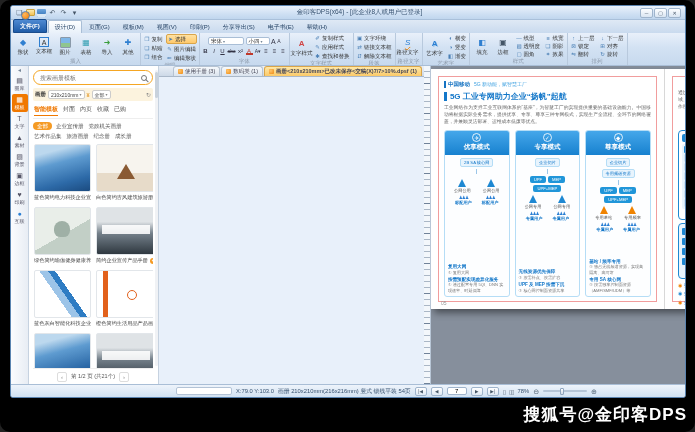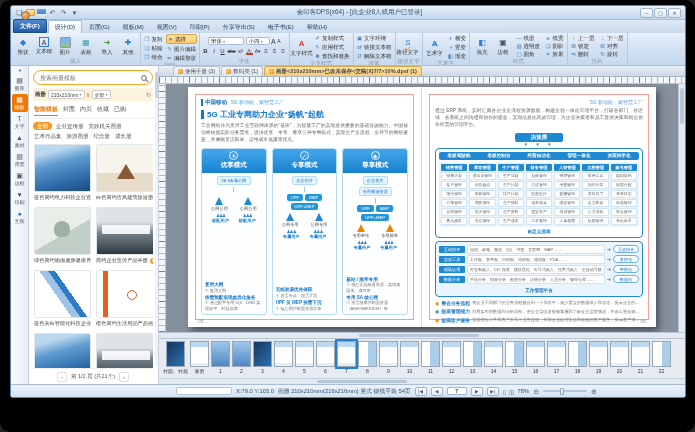--- a/index.html
+++ b/index.html
@@ -103,21 +103,21 @@
   .t5{background:linear-gradient(55deg,#fff 42%,#9cc4e8 42% 52%,#2e7cc3 52% 60%,#fff 60%);}
   .t6{background:#fff;}
   .t6::before{content:"";position:absolute;left:6px;top:0;bottom:0;width:5px;background:#e2611b;}
   .t6::after{content:"";position:absolute;left:52%;top:42%;width:8px;height:8px;border:1px solid #e2611b;border-radius:50%;}
   .pager{height:16px;border-top:1px solid #eee;display:flex;align-items:center;justify-content:center;gap:4px;font-size:5.5px;color:#555;background:#fff;flex:none;}
   .pg-btn{width:10px;height:10px;border:1px solid #ddd;border-radius:2px;display:flex;align-items:center;justify-content:center;color:#888;font-size:6px;}
   .sb-scroll{position:absolute;right:0;top:4px;bottom:18px;width:3px;background:#f0f2f5;border-radius:2px;}
   .sb-scroll::after{content:"";position:absolute;top:2px;left:0;width:3px;height:26px;background:#c9d2dc;border-radius:2px;}
 
   
-  .main{flex:1;display:flex;flex-direction:column;min-width:0;}
+  .main{flex:1;display:flex;flex-direction:row;min-width:0;}
   .doctabs{height:11px;background:linear-gradient(#e9eff7,#cdd9e7);border-bottom:1px solid #aab8c9;display:flex;align-items:flex-end;gap:1px;padding:1px 2px 0 14px;flex:none;}
   .dtab{display:flex;align-items:center;gap:2px;font-size:5.5px;color:#445;background:linear-gradient(#f6f9fc,#dbe4ee);border:1px solid #b6c3d2;border-bottom:none;border-radius:3px 3px 0 0;padding:1px 4px;white-space:nowrap;max-width:250px;overflow:hidden;}
   .dtab.on{background:linear-gradient(#ffe9a8,#fbc968);border-color:#d9a54a;font-weight:bold;}
   .dot{width:5px;height:5px;background:radial-gradient(circle at 35% 35%,#ffc46b,#ef8b12);border-radius:1px;flex:none;}
   .hruler{height:7px;background:#f3f7fb;background-image:repeating-linear-gradient(90deg,rgba(110,130,155,.55) 0 1px,transparent 1px 6px),repeating-linear-gradient(90deg,rgba(80,100,125,.8) 0 1px,transparent 1px 30px);border-bottom:1px solid #b8c6d6;flex:none;}
   .canvas-row{flex:1;display:flex;min-height:0;}
   .vruler{width:7px;background:#f3f7fb;background-image:repeating-linear-gradient(0deg,rgba(110,130,155,.55) 0 1px,transparent 1px 6px),repeating-linear-gradient(0deg,rgba(80,100,125,.8) 0 1px,transparent 1px 30px);border-right:1px solid #b8c6d6;flex:none;}
   .canvas{flex:1;background:#868f9c;display:flex;justify-content:center;align-items:flex-start;padding-top:3px;overflow:hidden;}
   .vscroll{width:7px;background:#e3e9f0;border-left:1px solid #b8c6d6;position:relative;flex:none;}
   .vthumb{position:absolute;top:4px;left:1px;width:4px;height:36px;background:#b9c6d6;border-radius:2px;}
@@ -1259,13 +1259,14 @@
       <span class="view-ic">▯▯</span>
       <span class="st-zoom">78%</span>
       <span class="zsym">⊖</span>
       <span class="zslider">
           <i class="zknob"></i>
         </span>
       <span class="zsym">⊕</span>
     </div>
   </div>
 
+  <div class="watermark">搜狐号@金印客DPS</div>
 </div>
 
 </body></html>

